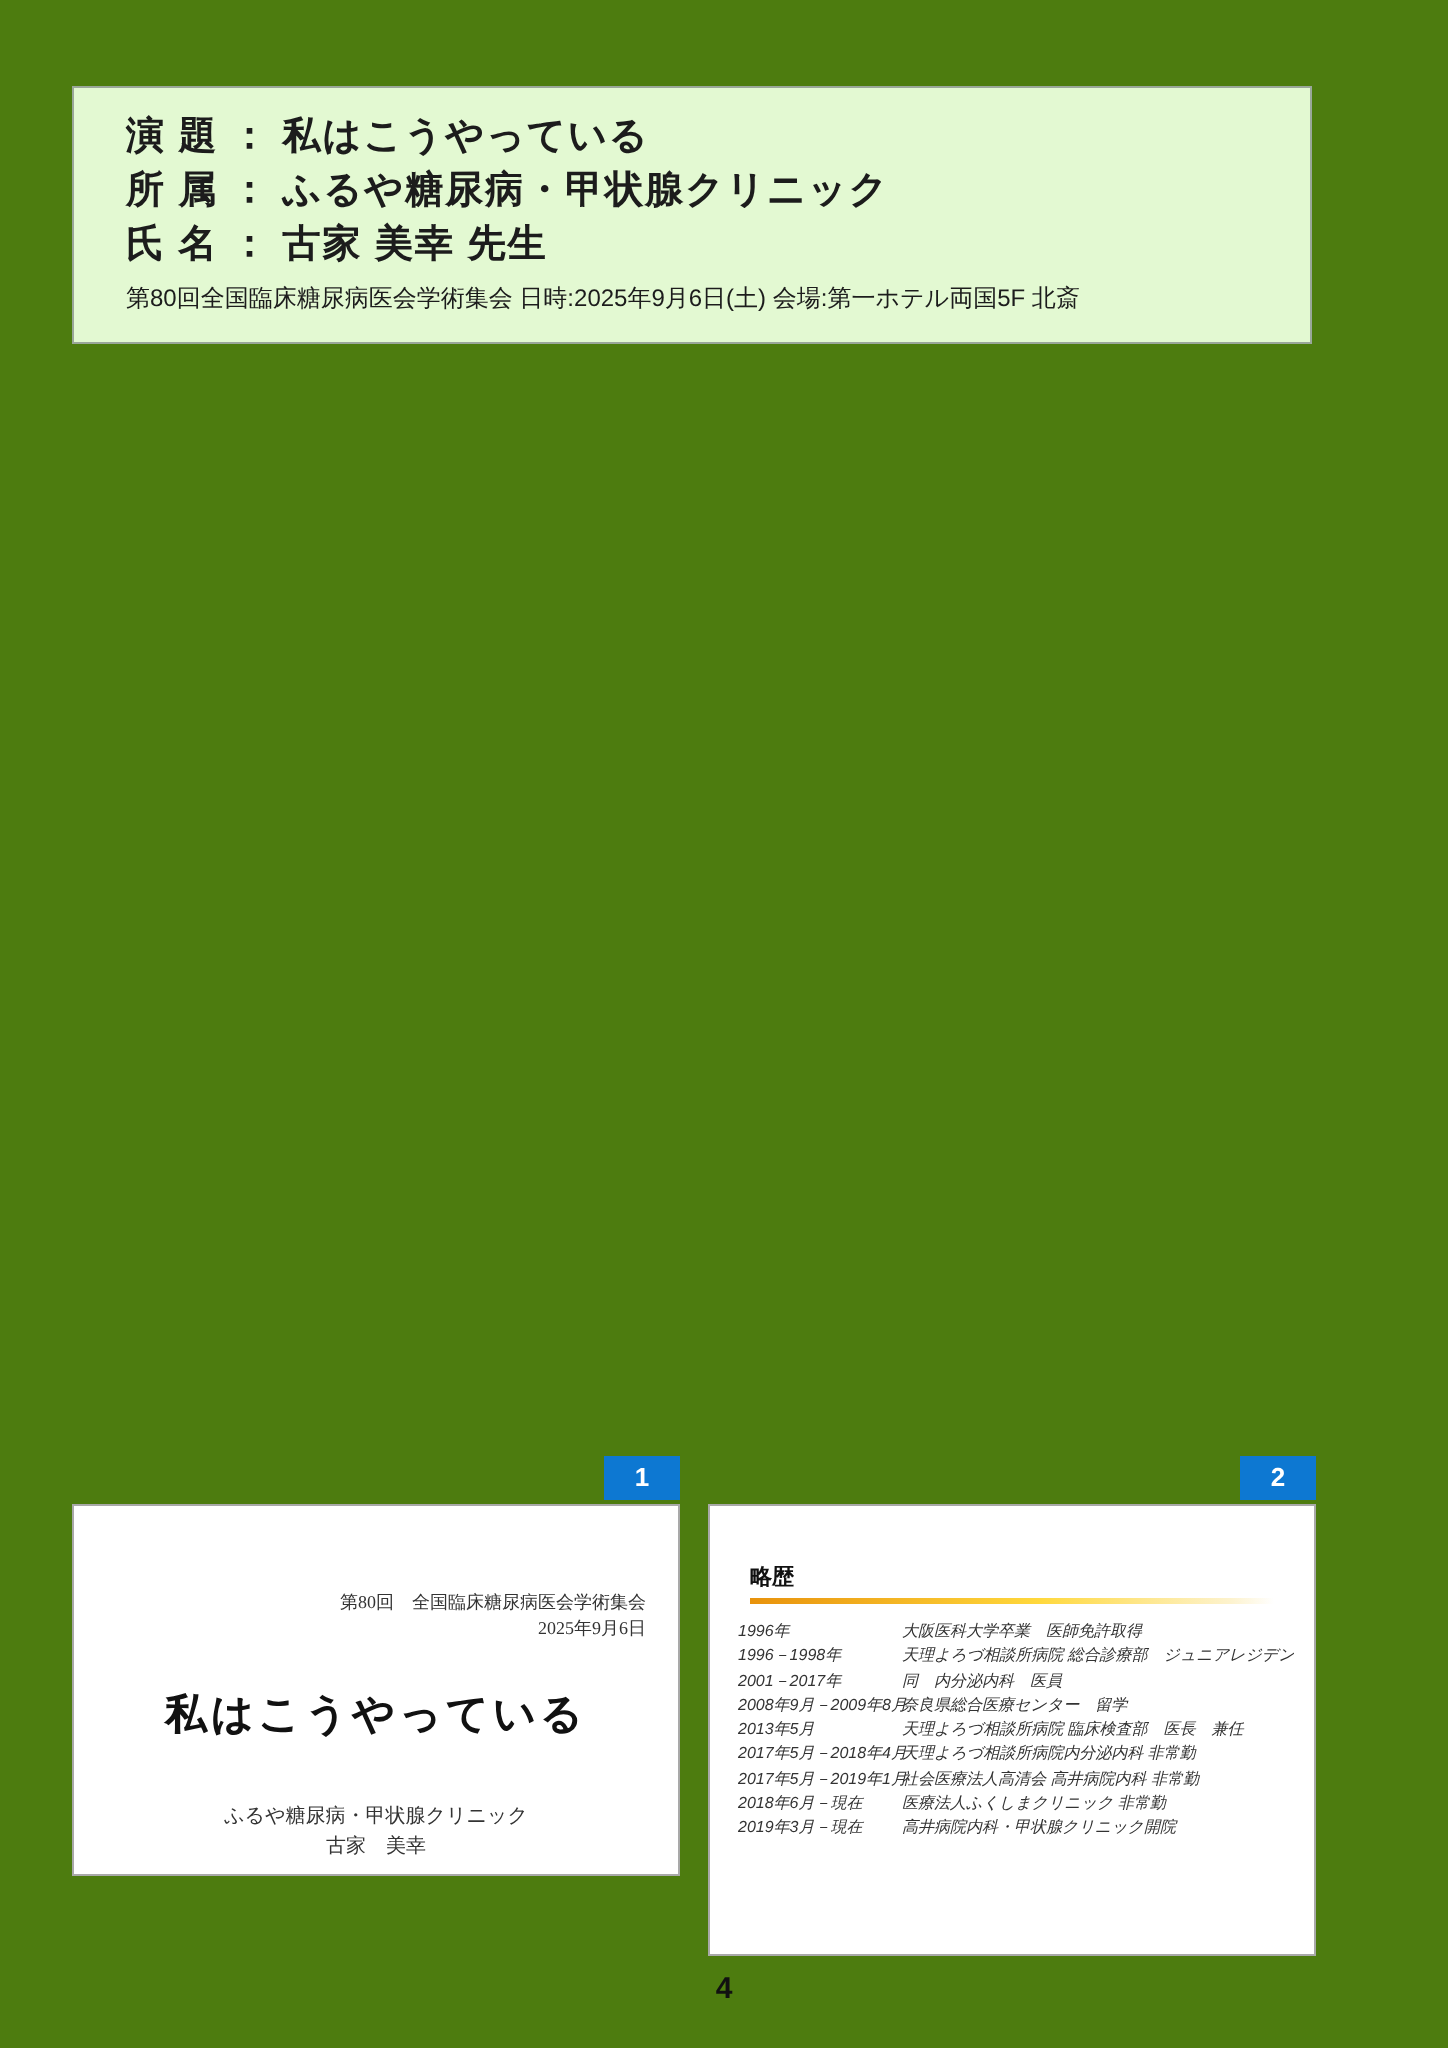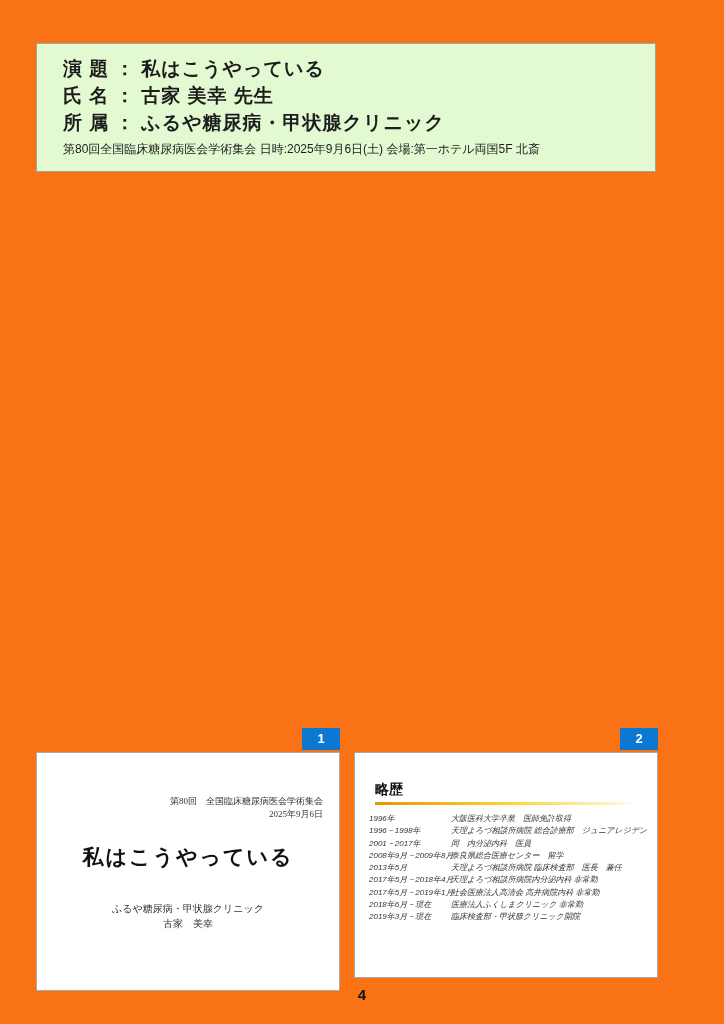--- a/index.html
+++ b/index.html
@@ -1,17 +1,17 @@
 <!DOCTYPE html>
 <html><head>
 <meta charset="utf-8">
 <style>
   html,body{margin:0;padding:0;background:#ffffff;}
   .page{
-    position:relative;width:724px;height:1024px;background:#f97316;
+    position:relative;width:724px;height:1024px;background:#4d7c0f;
     font-family:"Liberation Sans","DejaVu Sans",sans-serif;color:#1c1c1c;
     overflow:hidden;
   }
   
   .header-box{
     position:absolute;left:36px;top:43px;width:620px;height:129px;
     background:#e3f9d2;border:1px solid #9aa79a;box-sizing:border-box;
     padding:11px 0 0 26px;
   }
   .header-row{font-size:19px;font-weight:bold;line-height:27px;letter-spacing:1px;white-space:nowrap;}
@@ -36,28 +36,28 @@
   .slide-wrap.s2{left:318px;width:304px;}
   .slide-badge{
     position:absolute;top:0;right:0;width:38px;height:22px;background:#0d78d2;
     color:#ffffff;font-size:13px;font-weight:bold;text-align:center;line-height:22px;
   }
   .slide-box{
     position:absolute;top:24px;left:0;right:0;background:#ffffff;
     border:1px solid #a9a9a9;box-sizing:border-box;
     font-family:"Liberation Serif","DejaVu Serif",serif;color:#222;
   }
-  .slide-box.box1{height:239px;}
+  .slide-box.box1{height:186px;}
   .slide-box.box2{height:226px;}
   
   .s1-head{margin:42px 16px 0 0;text-align:right;font-size:9px;line-height:13px;color:#333;}
   .s1-title{margin-top:22px;text-align:center;font-size:21px;font-weight:bold;letter-spacing:2px;color:#111;}
   .s1-footer{margin-top:30px;text-align:center;font-size:10px;line-height:15px;color:#333;}
   
-  .s2-title{margin:28px 20px 0 20px;font-size:14px;font-weight:bold;color:#111;
+  .s2-title{margin:28px 20px 0 20px;font-size:11px;font-weight:bold;color:#111;
             font-family:"Liberation Sans","DejaVu Sans",sans-serif;}
   .s2-underline{margin:3px 20px 0 20px;height:3px;
     background:linear-gradient(to right,#e8920c,#ffd83c 55%,#fdf3cf 92%,#ffffff);}
   .s2-table{margin:8px 10px 0 14px;font-size:8px;line-height:12.3px;color:#333;
             font-family:"Liberation Sans","DejaVu Sans",sans-serif;}
   .s2-row{display:flex;font-style:italic;}
   .s2-row .period{width:82px;flex:0 0 82px;white-space:nowrap;}
   .s2-row .detail{flex:1;white-space:nowrap;overflow:hidden;}
   
   .page-number{
@@ -69,24 +69,24 @@
 <body>
 
 <div class="page">
 
   <div class="header-box">
     <div>
         <div class="header-row">
         <span>演 題</span><span class="sep">：</span><span>私はこうやっている</span>
       </div>
         <div class="header-row">
-        <span>氏 名</span><span class="sep">：</span><span>古家 美幸 先生</span>
+        <span>所 属</span><span class="sep">：</span><span>ふるや糖尿病・甲状腺クリニック</span>
       </div>
         <div class="header-row">
-        <span>所 属</span><span class="sep">：</span><span>ふるや糖尿病・甲状腺クリニック</span>
+        <span>氏 名</span><span class="sep">：</span><span>古家 美幸 先生</span>
       </div>
       </div>
     <div class="header-meta">第80回全国臨床糖尿病医会学術集会  日時:2025年9月6日(土) 会場:第一ホテル両国5F  北斎</div>
   </div>
 
   <div class="columns">
     <div class="col col-left">
         <p></p>
         <p></p>
       </div>
@@ -149,21 +149,21 @@
             <div class="s2-row">
             <span class="period">2017年5月－2019年1月</span>
             <span class="detail">社会医療法人高清会 高井病院内科 非常勤</span>
           </div>
             <div class="s2-row">
             <span class="period">2018年6月－現在</span>
             <span class="detail">医療法人ふくしまクリニック 非常勤</span>
           </div>
             <div class="s2-row">
             <span class="period">2019年3月－現在</span>
-            <span class="detail">臨床検査部・甲状腺クリニック開院</span>
+            <span class="detail">高井病院内科・甲状腺クリニック開院</span>
           </div>
           </div>
       </div>
     </div>
 
   </div>
 
   <div class="page-number">4</div>
 
 </div>

